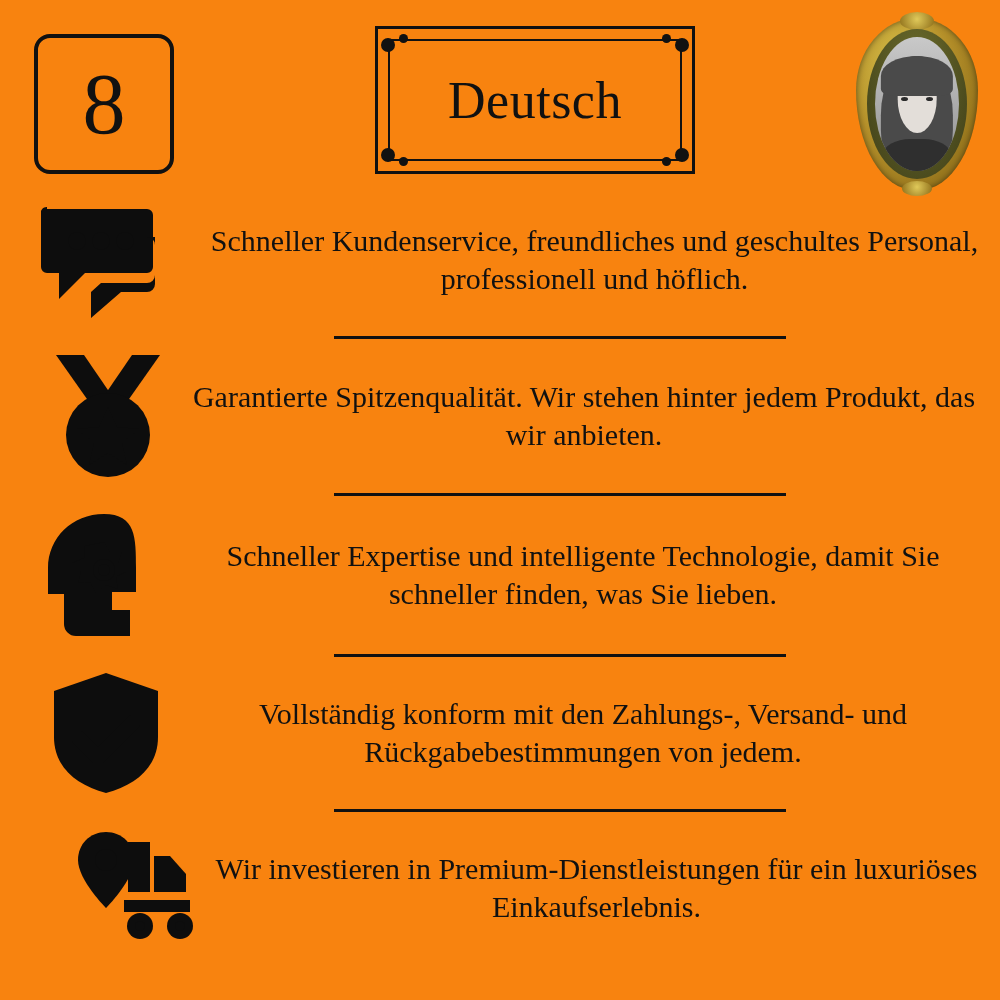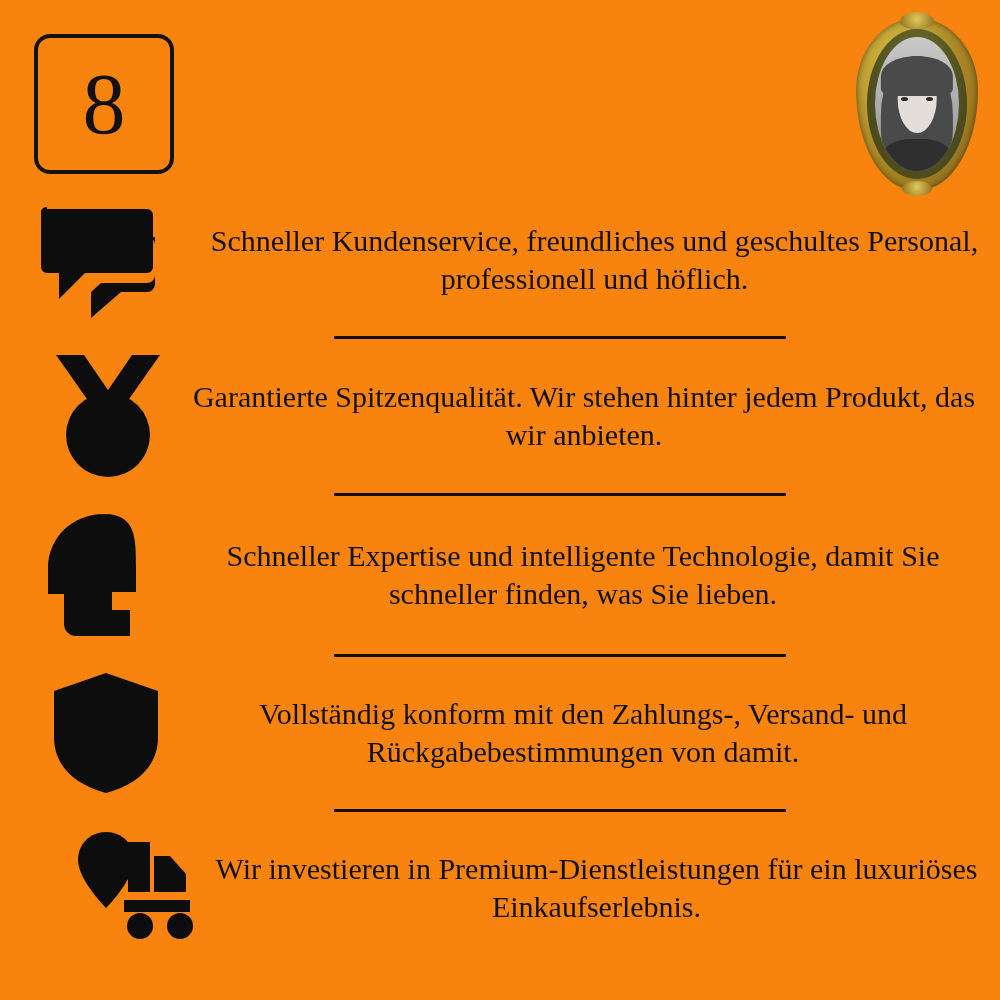--- a/index.html
+++ b/index.html
@@ -202,20 +202,29 @@
 <body>
 
 <div class="page">
 
   <div class="header">
 
     <div class="badge">
       <span class="badge-num">8</span>
     </div>
 
+    <div class="title-frame">
+      <div class="outer"></div>
+      <div class="inner"></div>
+      <span class="orn tl"></span>
+      <span class="orn tr"></span>
+      <span class="orn bl"></span>
+      <span class="orn br"></span>
+      <div class="title-text">Deutsch</div>
+    </div>
 
     <div class="cameo">
       <div class="frame-outer"></div>
       <div class="bow-top"></div>
       <div class="bow-bot"></div>
       <div class="frame-mid"></div>
       <div class="photo">
         <div class="hair-back"></div>
         <div class="face"></div>
         <div class="hair-front"></div>
@@ -272,21 +281,21 @@
 
     <div class="divider"></div>
 
     <div class="row r4">
       <div class="icon-cell">
         <svg class="ic" width="112" height="124" viewBox="0 0 112 124" aria-hidden="true">
           <path d="M56 2L4 20v46c0 30 22 48 52 56 30-8 52-26 52-56V20L56 2z"></path>
           <path d="M32 60l16 16 32-32 10 11-42 42-26-26z" fill="#F8830F"></path>
         </svg>
       </div>
-      <div class="text-cell">Vollständig konform mit den Zahlungs-, Versand- und Rückgabebestimmungen von damit.</div>
+      <div class="text-cell">Vollständig konform mit den Zahlungs-, Versand- und Rückgabebestimmungen von jedem.</div>
     </div>
 
     <div class="divider"></div>
 
     <div class="row r5">
       <div class="icon-cell">
         <svg class="ic" width="134" height="116" viewBox="0 0 134 116" aria-hidden="true">
           <path d="M40 2C24 2 12 14 12 30c0 20 28 48 28 48s28-28 28-48C68 14 56 2 40 2z"></path>
           <circle cx="40" cy="30" r="11" fill="#F8830F"></circle>
           <path d="M62 12h22v50H62z"></path>

